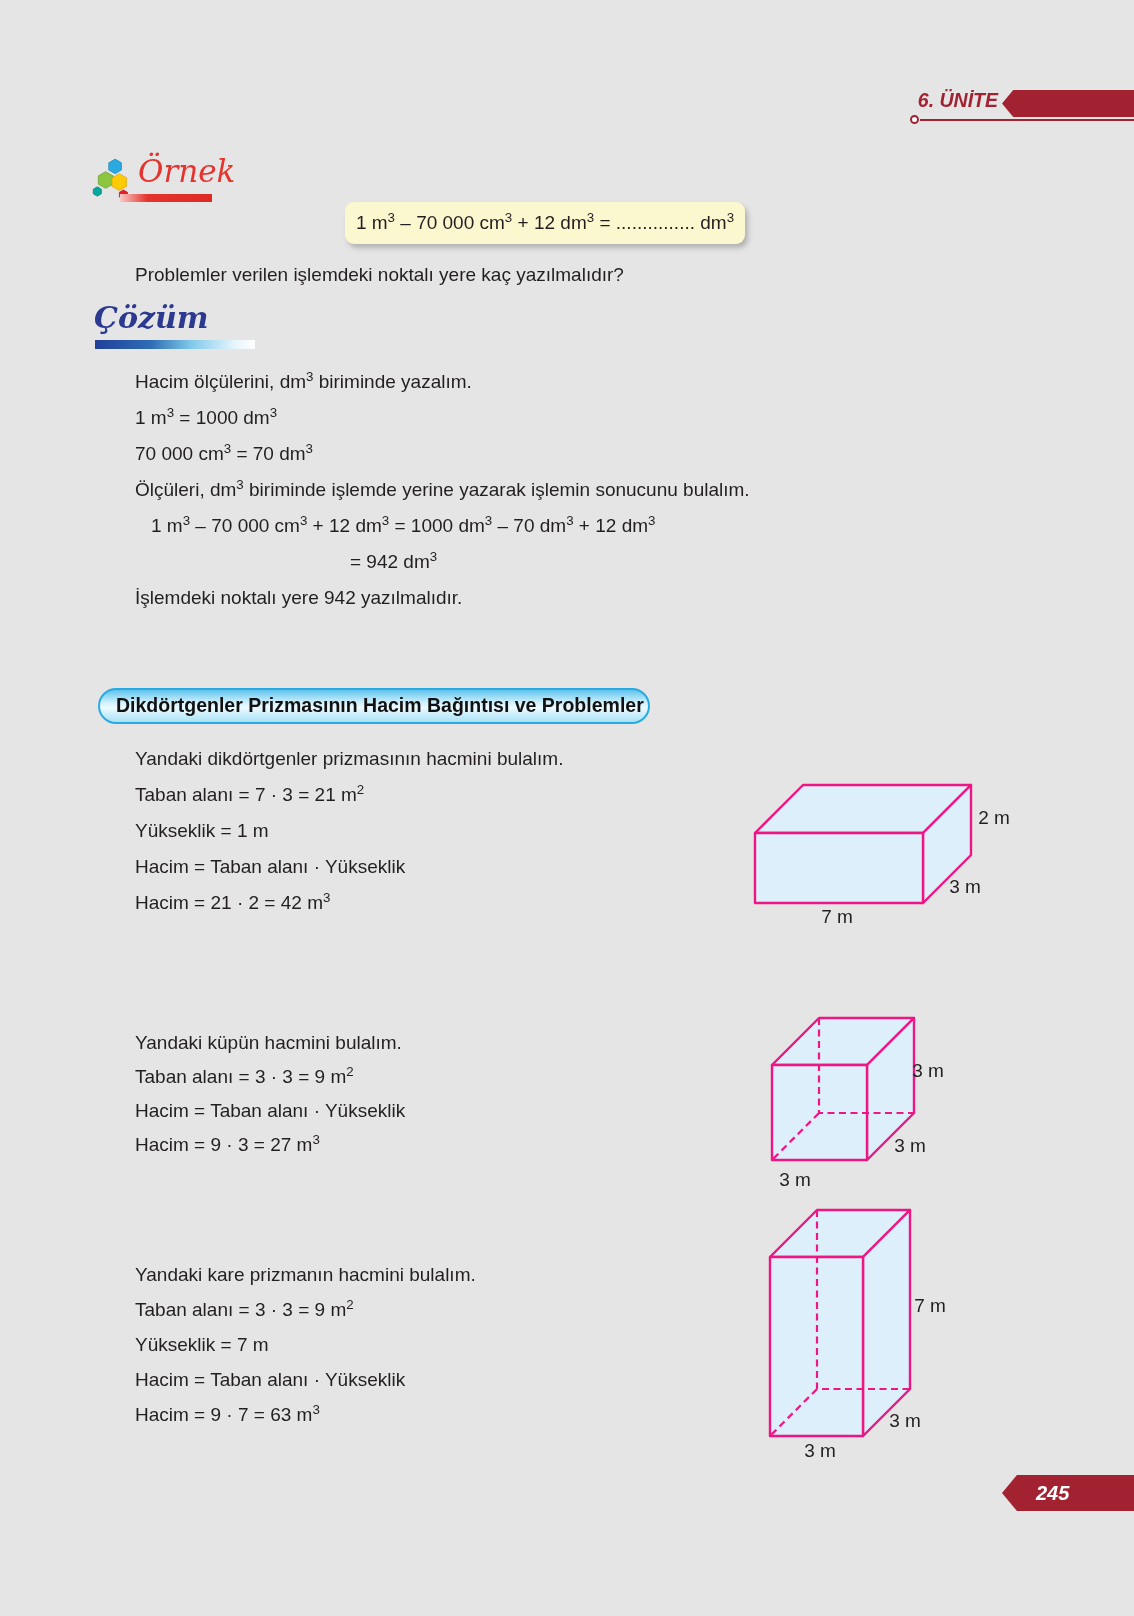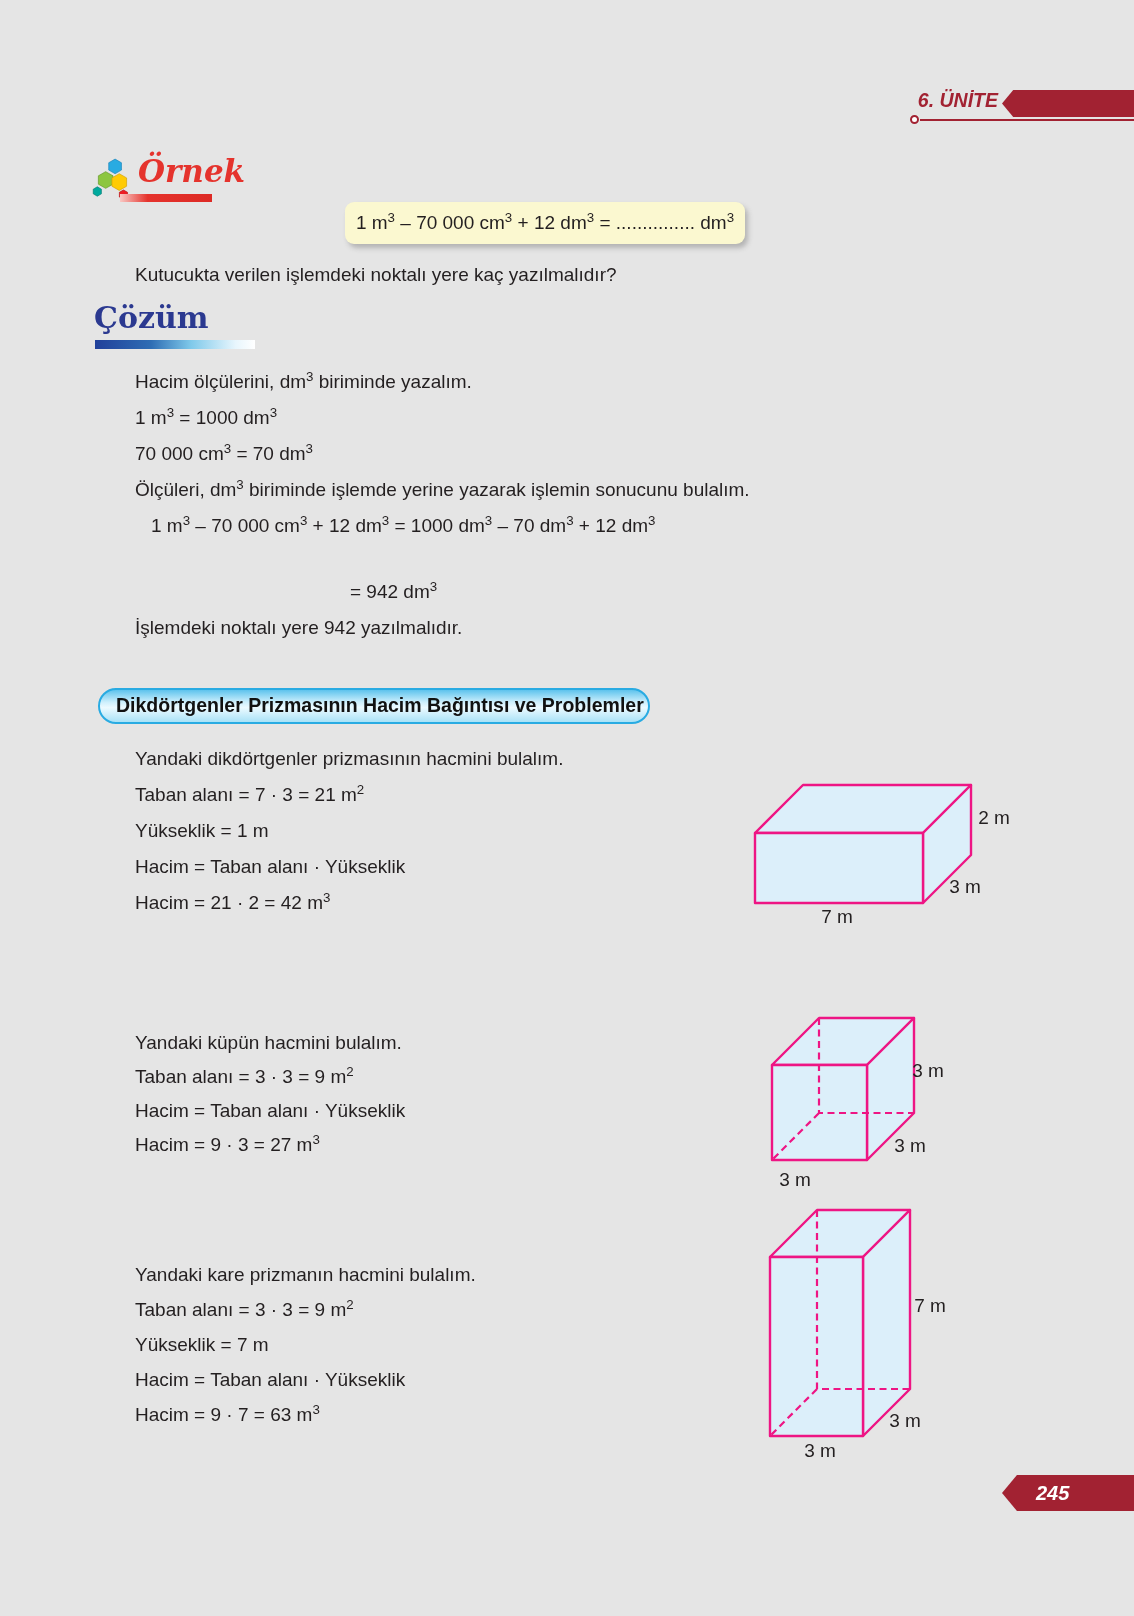--- a/index.html
+++ b/index.html
@@ -12,41 +12,41 @@
   .unit-label{left:860px;top:89px;width:138px;text-align:right;font-size:19.5px;font-weight:bold;
               font-style:italic;color:#A22232;}
   .unit-arrow{left:1002px;top:90px;width:132px;height:27px;background:#A22232;
               clip-path:polygon(8.5% 0,100% 0,100% 100%,8.5% 100%,0 50%);}
   .unit-rule{left:920px;top:119px;width:214px;height:2px;background:#A22232;}
   .unit-circle{left:910px;top:115px;width:9px;height:9px;border:2px solid #A22232;border-radius:50%;
                background:#fff;box-sizing:border-box;}
 
   
   .ornek-icon{left:92px;top:157px;}
-  .ornek-text{left:138px;top:153px;font-family:"DejaVu Serif",serif;font-style:italic;font-weight:bold;
+  .ornek-text{left:138px;top:153px;font-family:"DejaVu Serif",serif;font-style:italic;font-weight:normal;
               font-size:31px;color:#E5332D;}
   .ornek-bar{left:120px;top:194px;width:92px;height:8px;
              background:linear-gradient(90deg,#F9C8C4 0%,#E5332D 30%,#DD2A25 100%);}
 
   
   .formula-box{left:345px;top:202px;width:400px;height:42px;background:#FBF8D0;border-radius:9px;
                box-shadow:3px 4px 5px rgba(120,120,120,.45);}
   .formula-text{width:100%;text-align:center;line-height:42px;font-size:19px;}
 
   .question{left:135px;top:264px;font-size:19px;}
 
   
-  .cozum-text{left:94px;top:300px;font-family:"DejaVu Serif",serif;font-weight:bold;
+  .cozum-text{left:94px;top:300px;font-family:"DejaVu Serif",serif;font-style:italic;font-weight:bold;
               font-size:30px;color:#2B3990;}
   .cozum-bar{left:95px;top:340px;width:160px;height:9px;
              background:linear-gradient(90deg,#21409A 0%,#2E6DB4 35%,#7FC9EA 60%,#E8F6FD 88%,#FFFFFF 100%);}
 
   .solution{left:135px;top:364px;font-size:19px;line-height:36px;}
   .indent1{padding-left:16px;}
-  .indent2{padding-left:215px;margin-top:30px;}
+  .indent2{padding-left:215px;}
 
   
   .section-banner{left:98px;top:688px;width:552px;height:36px;box-sizing:border-box;
                   border:2px solid #29ABE2;border-radius:18px;
                   background:linear-gradient(180deg,#5EC3ED 0%,#CDEFFC 38%,#ECFAFF 55%,#A9E2F7 100%);}
   .section-title{padding-left:16px;line-height:31px;font-size:19.5px;font-weight:bold;color:#111;}
 
   .problem{left:135px;font-size:19px;}
   .p1{top:741px;line-height:36px;}
   .p2{top:1026px;line-height:34px;}
@@ -79,21 +79,21 @@
     <polygon points="5,28.5 8.9,30.75 8.9,35.25 5,37.5 1.1,35.25 1.1,30.75" fill="#00A99D" stroke="#007a70" stroke-width="0.6"></polygon>
     <polygon points="30,31.5 33.9,33.75 33.9,38.25 30,40.5 26.1,38.25 26.1,33.75" fill="#ED1C24" stroke="#b00e14" stroke-width="0.6"></polygon>
   </svg>
   <div class="abs ornek-text">Örnek</div>
   <div class="abs ornek-bar"></div>
 
   <div class="abs formula-box">
     <div class="formula-text">1 m<sup>3</sup> – 70 000 cm<sup>3</sup> + 12 dm<sup>3</sup> = ............... dm<sup>3</sup></div>
   </div>
 
-  <div class="abs question">Kutucukta verilen işlemdeki noktalı yere kaç yazılmalıdır?</div>
+  <div class="abs question">Problemler verilen işlemdeki noktalı yere kaç yazılmalıdır?</div>
 
   <div class="abs cozum-text">Çözüm</div>
   <div class="abs cozum-bar"></div>
 
   <div class="abs solution">
     <div>Hacim ölçülerini, dm<sup>3</sup> biriminde yazalım.</div>
     <div>1 m<sup>3</sup> = 1000 dm<sup>3</sup></div>
     <div>70 000 cm<sup>3</sup> = 70 dm<sup>3</sup></div>
     <div>Ölçüleri, dm<sup>3</sup> biriminde işlemde yerine yazarak işlemin sonucunu bulalım.</div>
     <div class="indent1">1 m<sup>3</sup> – 70 000 cm<sup>3</sup> + 12 dm<sup>3</sup> = 1000 dm<sup>3</sup> – 70 dm<sup>3</sup> + 12 dm<sup>3</sup></div>

